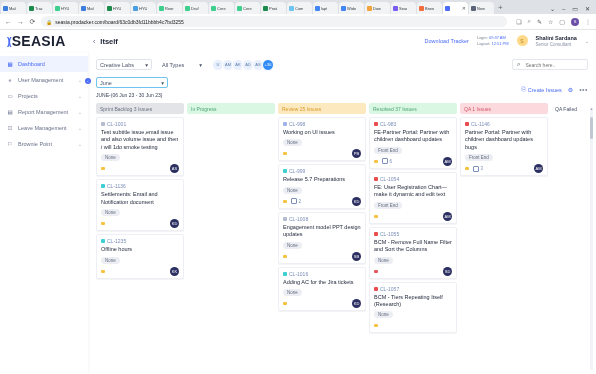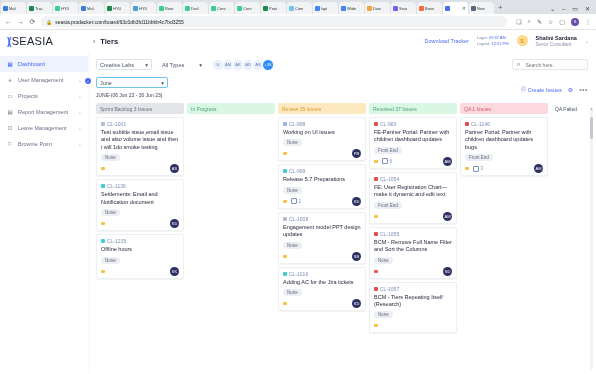--- a/index.html
+++ b/index.html
@@ -27,21 +27,21 @@
   .urltxt{font-size:5px;color:#202124;white-space:nowrap;overflow:hidden;}
   .omniicons{display:flex;align-items:center;gap:6px;font-size:6px;color:#5f6368;padding-left:4px;}
   .profdot{width:8px;height:8px;border-radius:50%;background:#6b4ea8;color:#fff;font-size:4px;
            display:flex;align-items:center;justify-content:center;}
 
   
   .app{position:absolute;top:30px;left:0;right:0;bottom:0;background:#f4f6fa;display:flex;flex-direction:column;}
   .appheader{height:22px;background:#fff;display:flex;align-items:center;box-shadow:0 1px 2px rgba(0,0,0,.06);flex:0 0 auto;}
   .logo{width:88px;display:flex;align-items:center;gap:2px;padding-left:7px;box-sizing:border-box;}
   .logomark{color:#4a6cf7;font-size:10px;font-weight:bold;letter-spacing:-2px;}
-  .logotext{font-size:11px;font-weight:normal;color:#1b2033;letter-spacing:.3px;}
+  .logotext{font-size:14px;font-weight:bold;color:#1b2033;letter-spacing:.3px;}
   .crumbwrap{display:flex;align-items:center;gap:5px;padding-left:5px;}
   .crumbback{color:#5b6478;font-size:7px;}
   .crumb{font-size:7.5px;font-weight:bold;color:#1b2033;}
   .hdrright{margin-left:auto;display:flex;align-items:center;gap:8px;padding-right:7px;}
   .dltracker{font-size:5.5px;color:#4a6cf7;}
   .logtimes{font-size:4px;color:#7d8597;line-height:1.45;}
   .logtimes b{color:#4a6cf7;font-weight:normal;}
   .useravatar{width:11px;height:11px;border-radius:50%;background:#ffd98a;color:#b07d12;font-size:5px;
               display:flex;align-items:center;justify-content:center;}
   .uname{font-size:5.5px;font-weight:bold;color:#1b2033;line-height:1.3;}
@@ -226,21 +226,21 @@
 
   <div class="app">
 
     <div class="appheader">
       <div class="logo">
         <span class="logomark">)(</span>
         <span class="logotext">SEASIA</span>
       </div>
       <div class="crumbwrap">
         <span class="crumbback">‹</span>
-        <span class="crumb">Tiers</span>
+        <span class="crumb">Itself</span>
       </div>
       <div class="hdrright">
         <span class="dltracker">Download Tracker</span>
         <div class="logtimes">
           <div><span>Login:</span>
                <b>09:37 AM</b></div>
           <div><span>Logout:</span>
                <b>12:51 PM</b></div>
         </div>
         <div class="useravatar">S</div>

